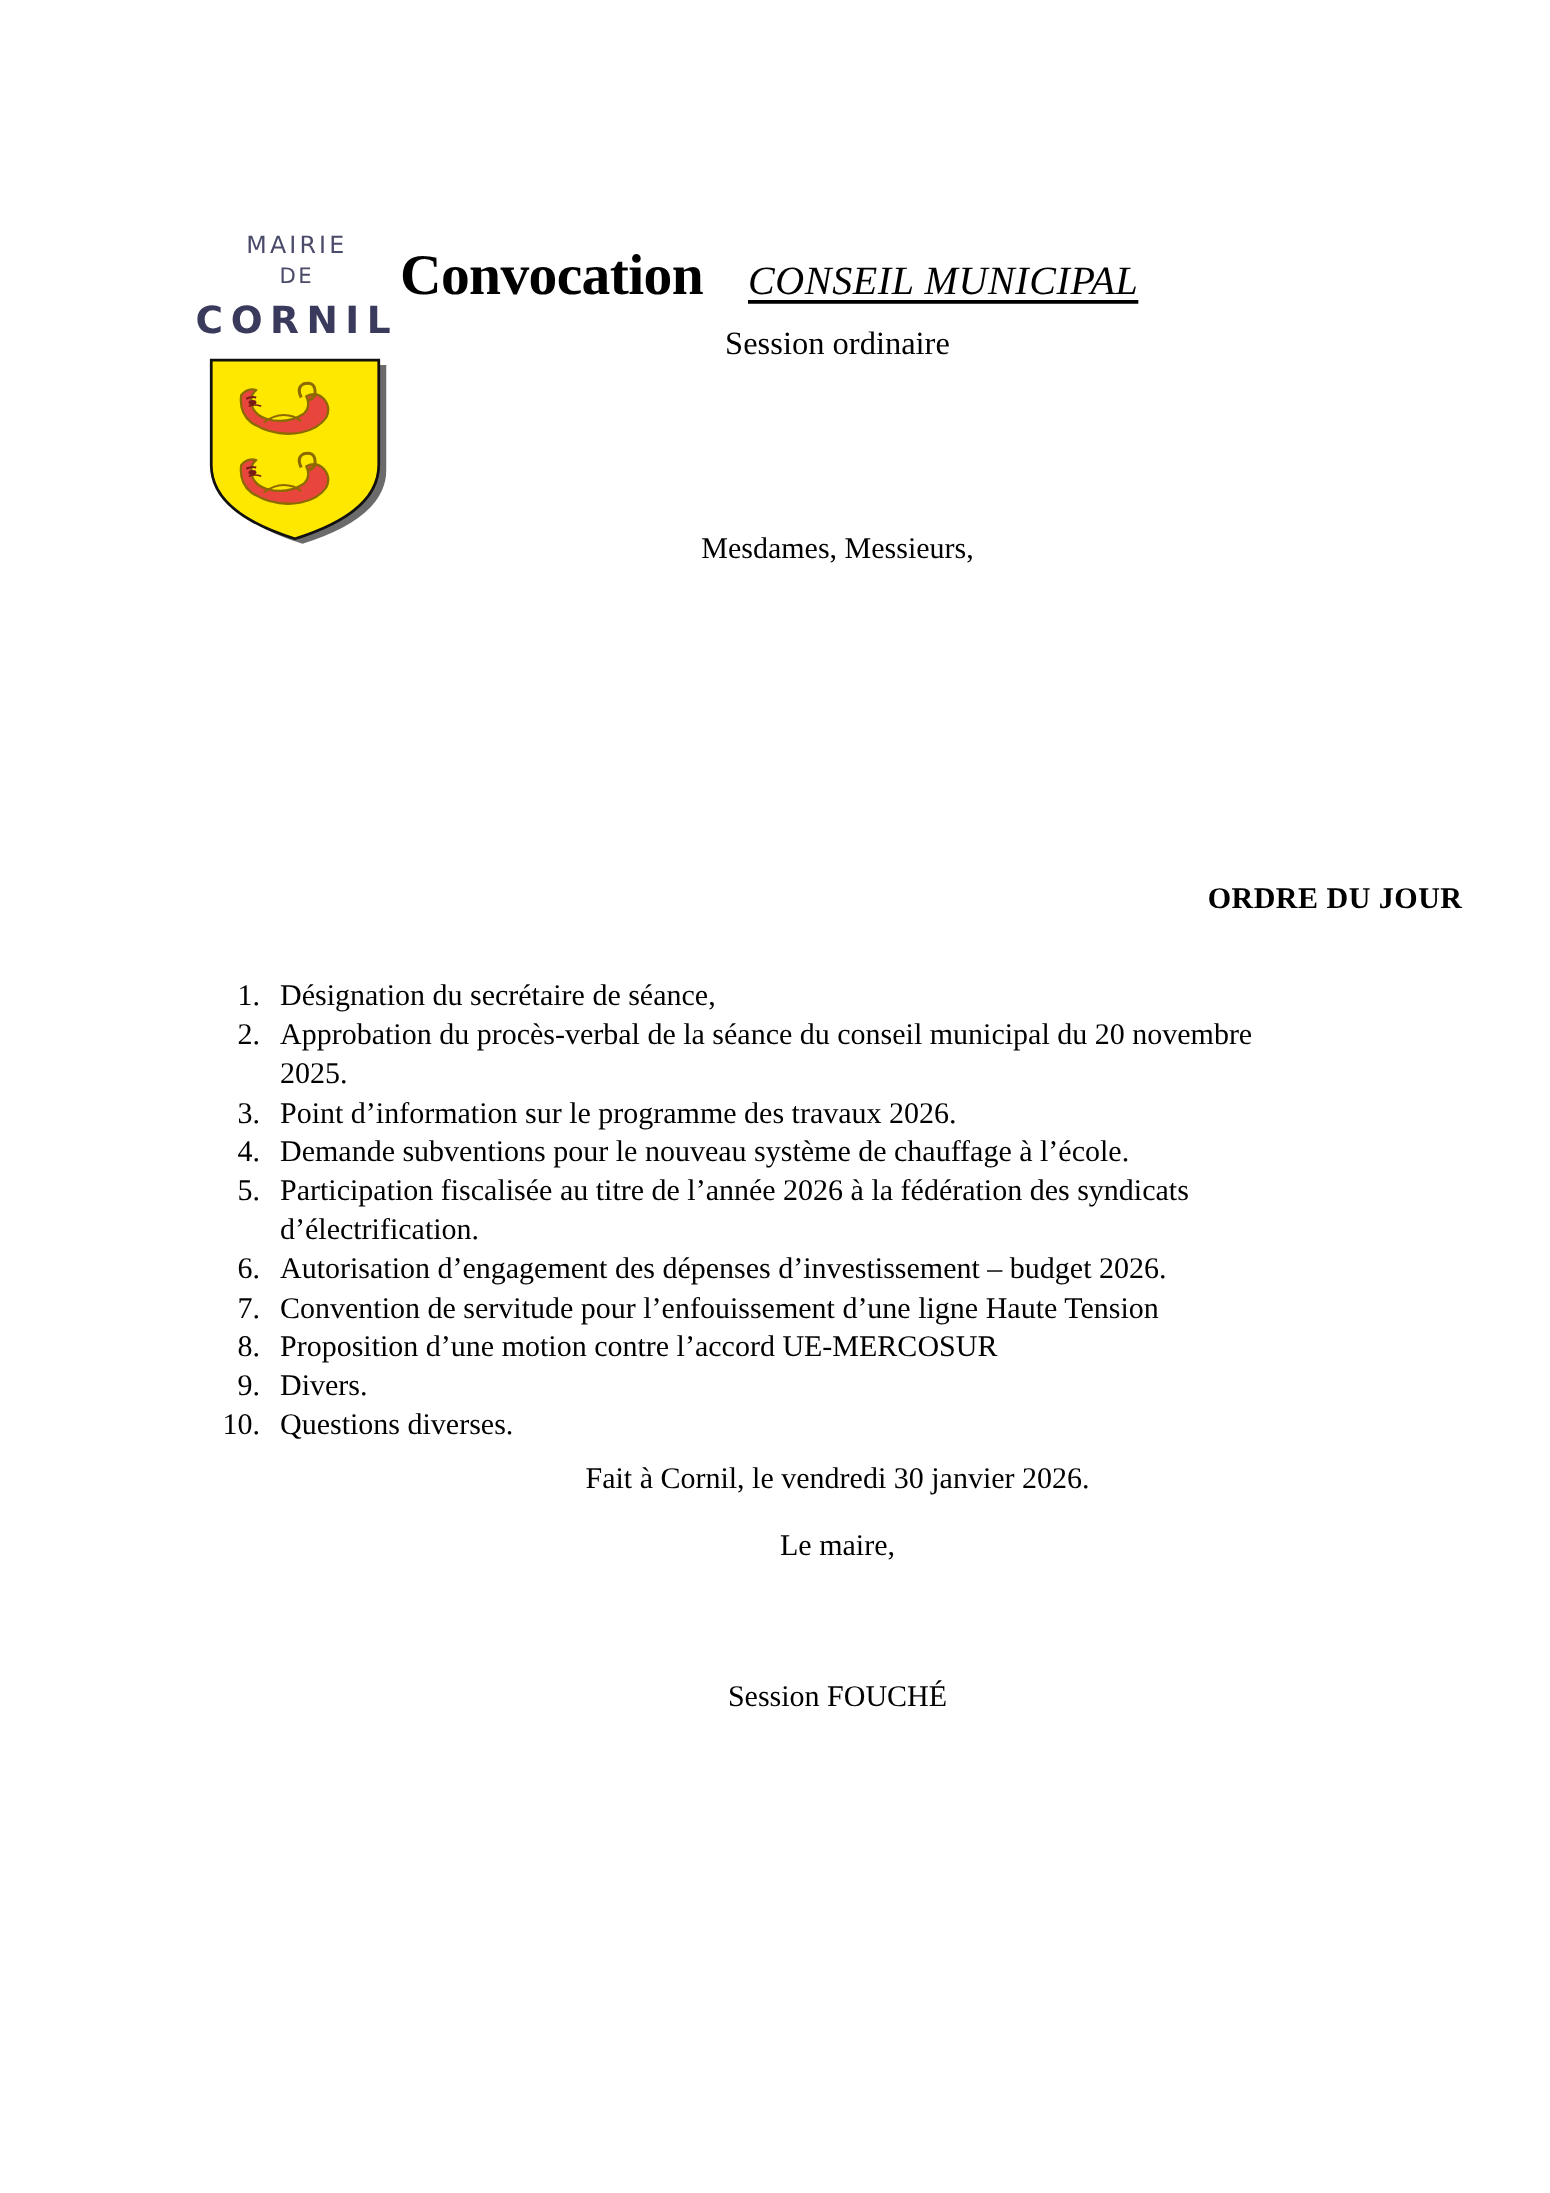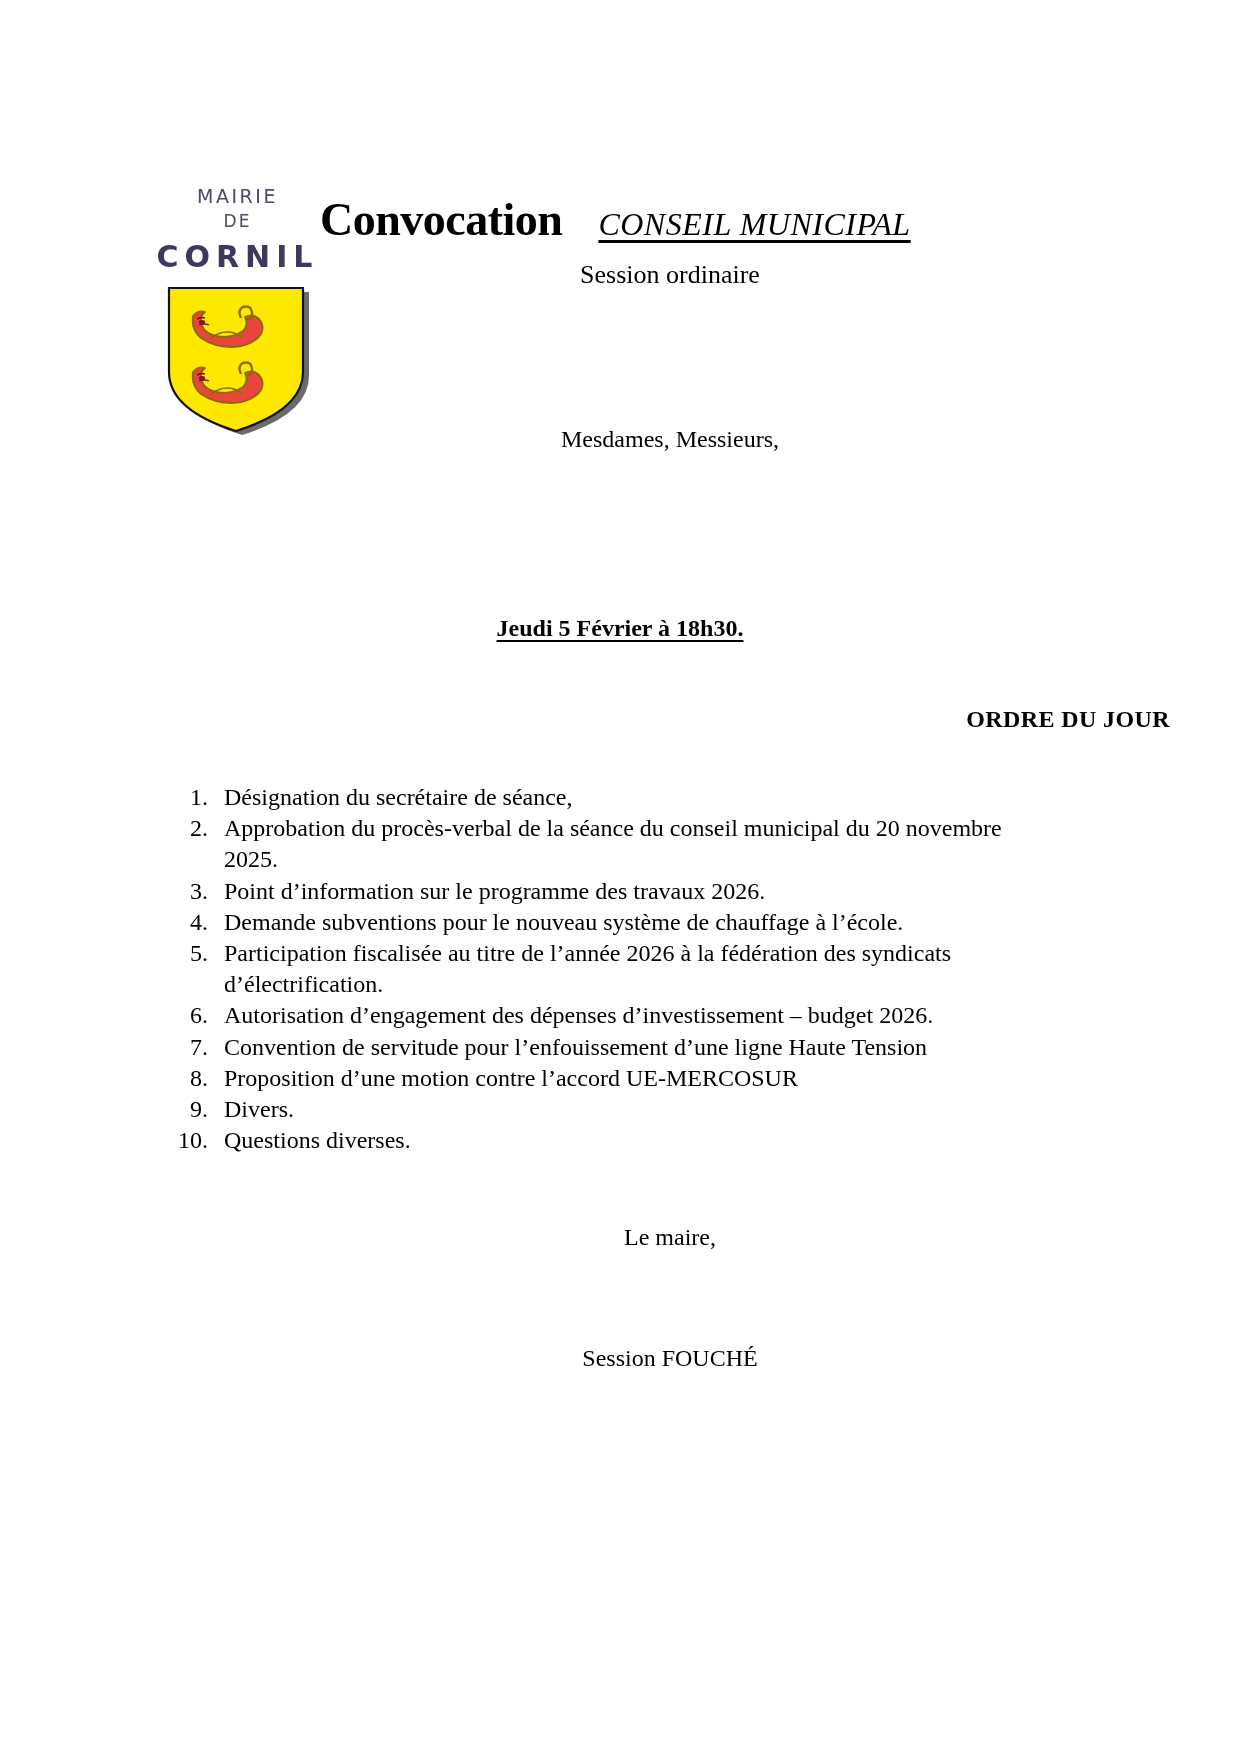--- a/index.html
+++ b/index.html
@@ -226,33 +226,33 @@
     <div class="title-row">
       <span class="title-main">Convocation</span><span class="title-sub">CONSEIL MUNICIPAL</span>
     </div>
 
     <div class="session-line">Session ordinaire</div>
   </div>
 
   <div class="salutation">Mesdames, Messieurs,</div>
 
 
-  <div class="date-line"><span class="u">Jeudi 5 Février à 18h30.</span></div>
 
   <div class="agenda-title">ORDRE DU JOUR</div>
 
   <ol class="agenda-list">
     <li>Désignation du secrétaire de séance,</li>
     <li>Approbation du procès-verbal de la séance du conseil municipal du 20 novembre 2025.</li>
     <li>Point d’information sur le programme des travaux 2026.</li>
     <li>Demande subventions pour le nouveau système de chauffage à l’école.</li>
     <li>Participation fiscalisée au titre de l’année 2026 à la fédération des syndicats d’électrification.</li>
     <li>Autorisation d’engagement des dépenses d’investissement – budget 2026.</li>
     <li>Convention de servitude pour l’enfouissement d’une ligne Haute Tension</li>
     <li>Proposition d’une motion contre l’accord UE-MERCOSUR</li>
     <li>Divers.</li>
     <li>Questions diverses.</li>
   </ol>
 
+  <div class="closing-1">Fait à Cornil, le vendredi 30 janvier 2026.</div>
   <div class="closing-2">Le maire,</div>
   <div class="signature">Session FOUCHÉ</div>
 
 </div>
 
 </body></html>

